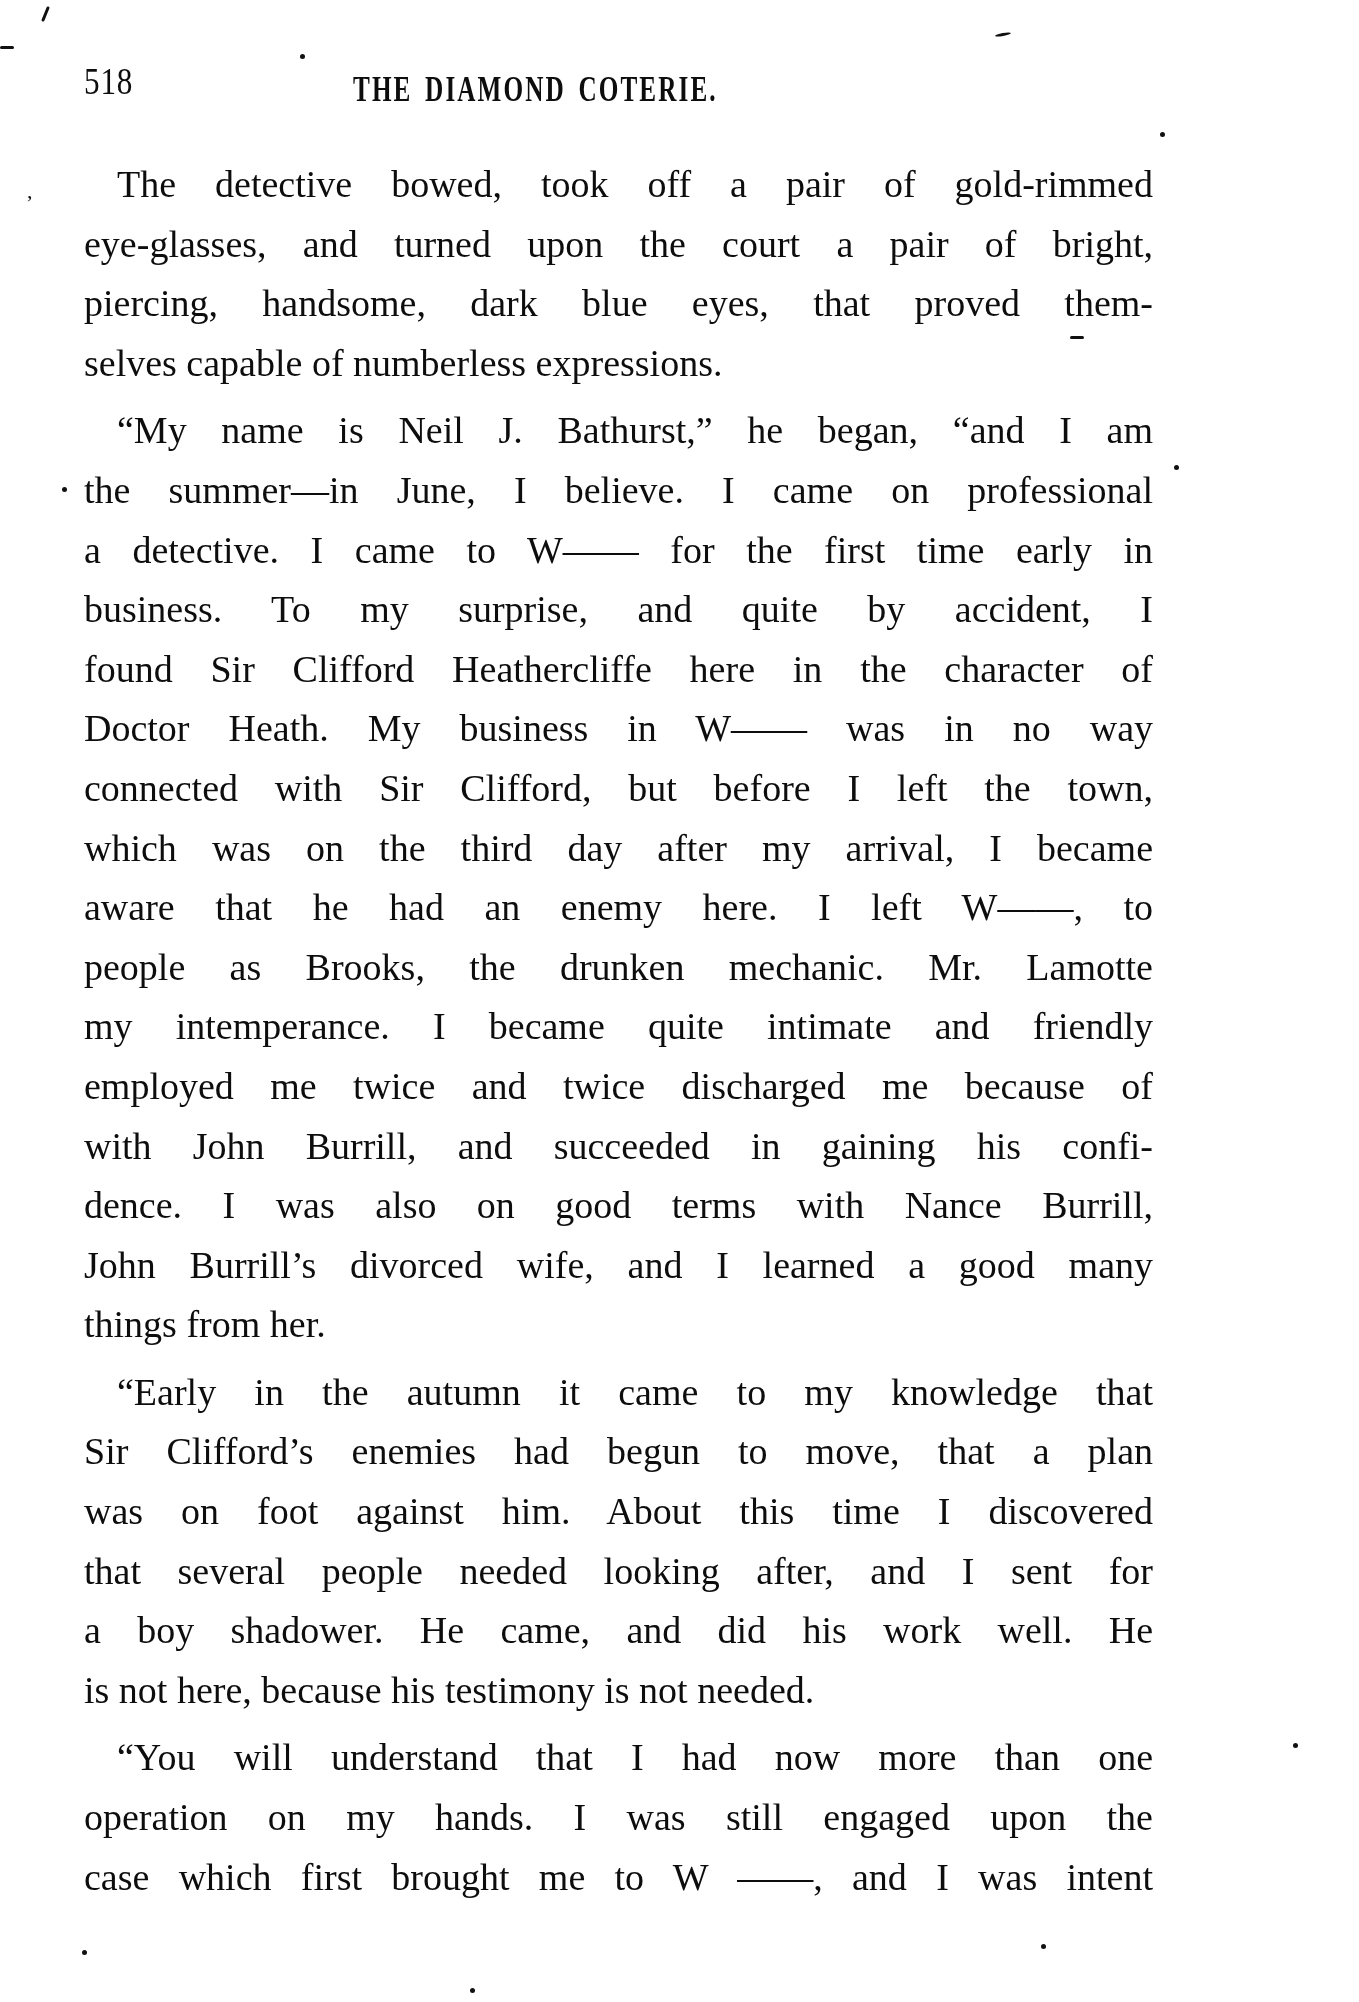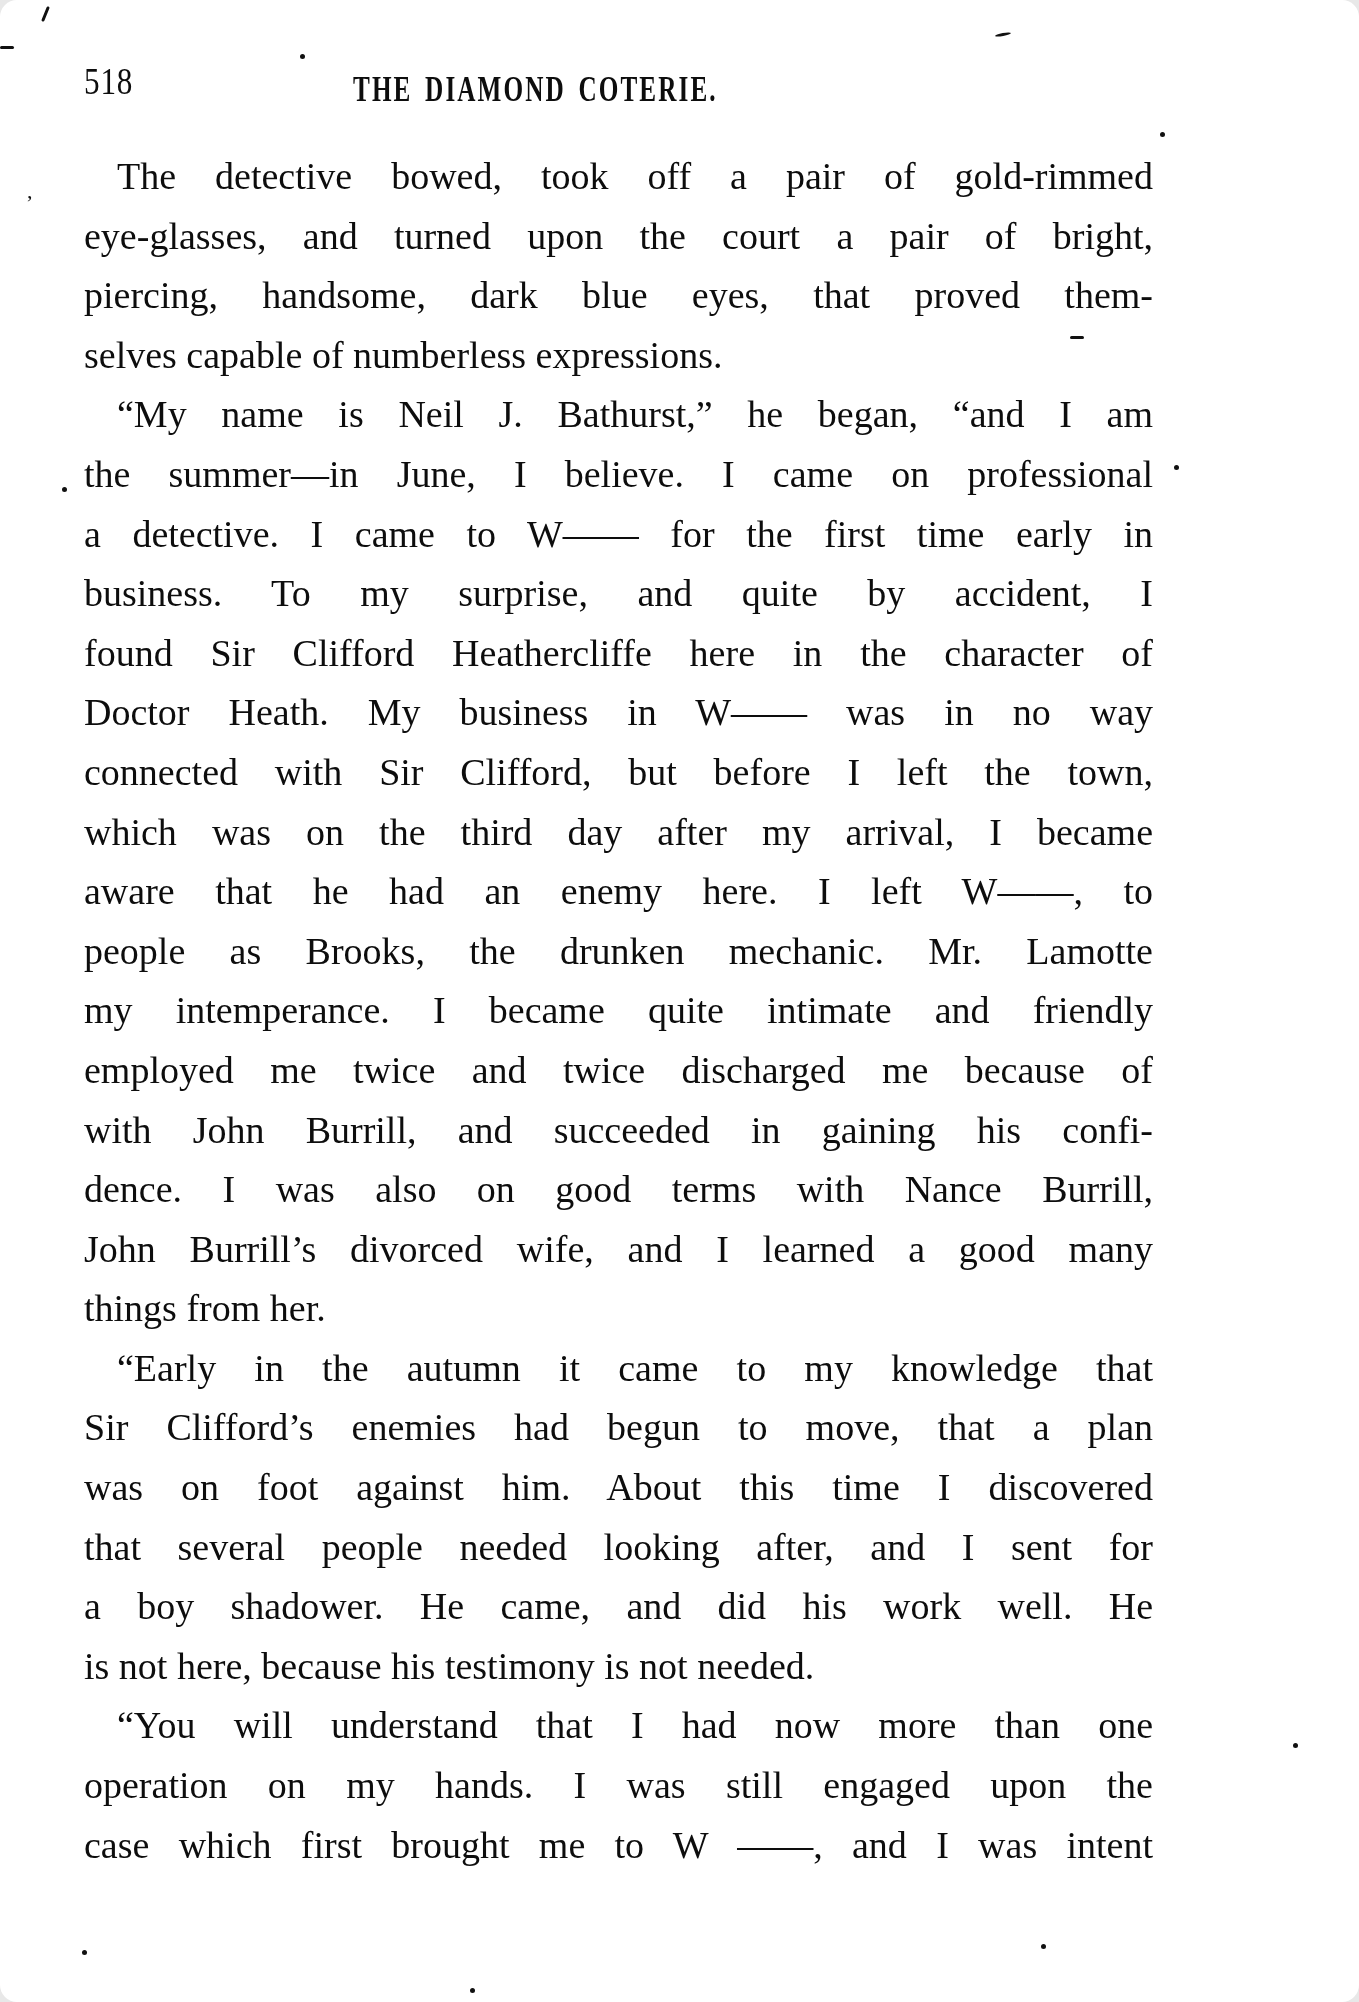--- a/index.html
+++ b/index.html
@@ -6,21 +6,20 @@
   body { background:#e8e8e8; }
   .page {
     position: relative;
     width: 1359px;
     height: 2002px;
     margin: 0 auto;
     background: #ffffff;
     overflow: hidden;
     color: #0d0d0d;
     font-family: "Liberation Serif", "DejaVu Serif", serif;
-    border-radius: 17px;
   }
   .page-number {
     position: absolute;
     left: 84px;
     top: 62px;
     font-size: 38px;
     line-height: 1;
     transform: scaleX(0.82);
     transform-origin: 0 50%;
     letter-spacing: 1px;
@@ -47,21 +46,21 @@
   .line {
     font-size: 38px;
     line-height: 59.6px;
     height: 59.6px;
     text-align: justify;
     text-align-last: justify;
     -moz-text-align-last: justify;
     overflow: visible;
     white-space: normal;
   }
-  .line.indent { text-indent: 33px; }
+  .line.indent { text-indent: 33px; margin-top: 8px; }
   .line.plast { text-align-last: left; -moz-text-align-last: left; }
   .speck { position: absolute; background: #111; }
   .speck-dot { width: 5px; height: 5px; border-radius: 50%; }
   .speck-dash { width: 14px; height: 3px; border-radius: 2px; }
   .speck-slash { width: 3px; height: 16px; transform: rotate(22deg); border-radius: 2px; }
   .speck-tilde { width: 16px; height: 3px; border-radius: 50%; transform: rotate(-10deg); }
   .speck-comma { background: transparent !important; color:#111; font-size: 22px; line-height: 10px; font-family:"Liberation Serif",serif; }
 </style>
 </head>
 <body>

